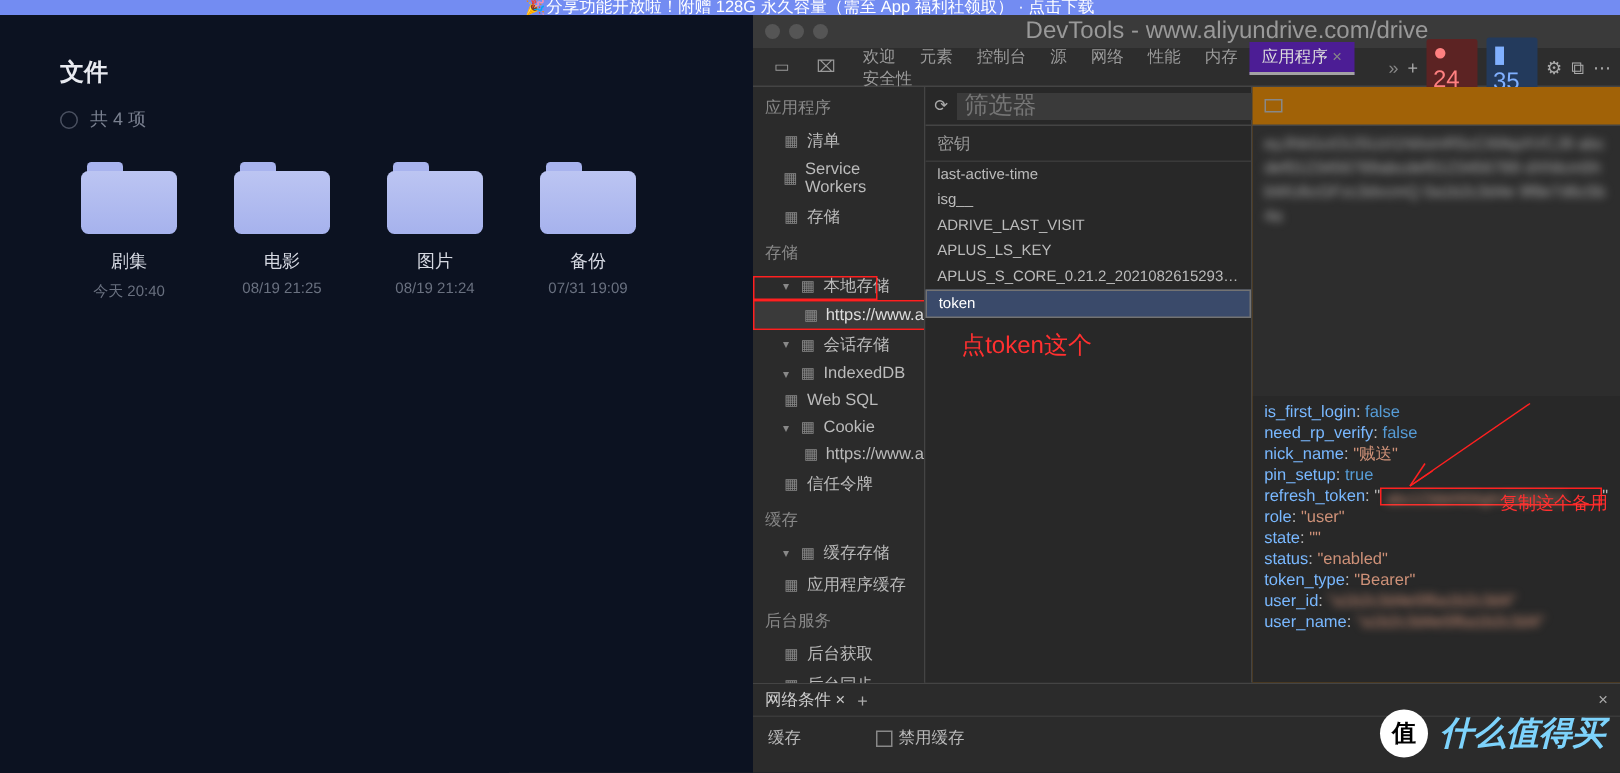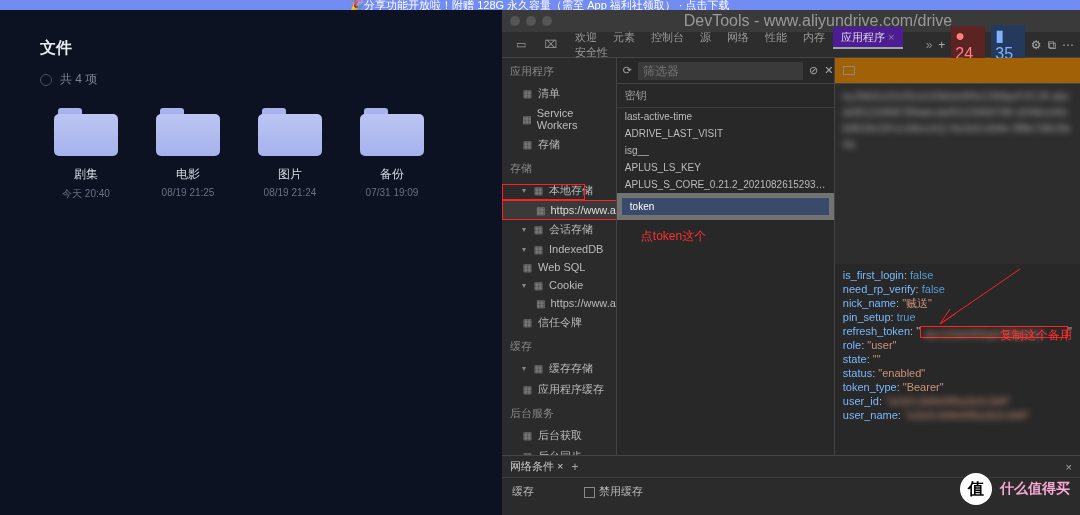--- a/index.html
+++ b/index.html
@@ -51,27 +51,27 @@
 .tri { color: #888; font-size: 8px; margin-right: 2px; }
 
 .red-box1 { border: 1px solid #ff2020; position: absolute; left: 0; top: 126px; width: 83px; height: 16px; pointer-events: none; }
 .red-box2 { border: 1px solid #ff2020; position: absolute; left: 0; top: 142px; width: 130px; height: 20px; pointer-events: none; }
 .sb-wrap { position: relative; }
 
 
 .dt-mid { width: 218px; background: #282828; border-right: 1px solid #444; display: flex; flex-direction: column; }
 .mid-toolbar { height: 26px; border-bottom: 1px solid #444; display: flex; align-items: center; padding: 0 6px; gap: 6px; }
 .reload-ic { color: #aaa; cursor: pointer; }
-.filter-input { flex: 1; background: #3a3a3a; border: none; color: #ccc; font-size: 12px; padding: 2px 5px; height: 18px; }
+.filter-input { flex: 1; background: #3a3a3a; border: none; color: #ccc; font-size: 16px; padding: 2px 5px; height: 18px; }
 .stop-ic, .clear-ic { color: #aaa; cursor: pointer; font-size: 11px; }
 .mid-head { padding: 4px 8px; color: #999; border-bottom: 1px solid #3a3a3a; }
 .mid-row { padding: 3px 8px; color: #bbb; cursor: pointer; overflow: hidden; white-space: nowrap; text-overflow: ellipsis; font-size: 10px; }
 .mid-row.sel { background: #3a4a6a; color: #fff; }
-.red-box3 { border: 5px solid #737373; }
-.anno1 { color: #ff3030; padding: 8px 8px 0 24px; font-size: 12px; }
+.red-box3 { border: 1px solid #737373; }
+.anno1 { color: #ff3030; padding: 8px 8px 0 24px; font-size: 16px; }
 
 
 .dt-right { flex: 1; background: #a16207; display: flex; flex-direction: column; }
 .right-head { height: 26px; border-bottom: 1px solid #444; display: flex; align-items: center; padding: 0 8px; color: #999; }
 .right-ic { width: 12px; height: 9px; border: 1px solid #888; display: inline-block; }
 .blur-area { flex: 0 0 auto; height: 180px; background: #2d2d2d; position: relative; overflow: hidden; }
 .blur-text { color: #aaa; filter: blur(3px); font-size: 11px; line-height: 16px; padding: 4px 8px; word-break: break-all; }
 
 .code-area { flex: 1; background: #282828; font-family: Menlo, monospace; font-size: 11px; line-height: 14px; padding: 4px 8px; overflow: hidden; position: relative; }
 .code-line { white-space: nowrap; }
@@ -87,21 +87,21 @@
 .dt-drawer { height: 60px; background: #2b2b2b; border-top: 1px solid #444; }
 .drawer-tabs { height: 22px; display: flex; align-items: center; padding: 0 8px; border-bottom: 1px solid #3a3a3a; gap: 8px; }
 .drawer-tab { color: #ccc; font-size: 11px; }
 .drawer-close { margin-left: auto; color: #aaa; cursor: pointer; }
 .drawer-body { display: flex; align-items: center; padding: 6px 10px; gap: 50px; font-size: 11px; color: #bbb; }
 .cb { width: 11px; height: 11px; border: 1px solid #888; display: inline-block; vertical-align: middle; margin-right: 4px; }
 
 
 .watermark { position: absolute; right: 10px; bottom: 10px; display: flex; align-items: center; gap: 8px; }
 .wm-circle { width: 32px; height: 32px; border-radius: 50%; background: #fff; color: #000; font-size: 16px; font-weight: 700; display: flex; align-items: center; justify-content: center; }
-.wm-text { color: #f9a8d4; font-size: 14px; font-weight: 600; }
+.wm-text { color: #7dd3fc; font-size: 22px; font-weight: 600; font-style: italic; }
 </style>
 </head>
 <body>
 
 <div class="banner">
   <span>🎉分享功能开放啦！附赠 128G 永久容量（需至 App 福利社领取） · 点击下载</span>
 </div>
 
 <div class="left-pane">
   <div class="lp-header">文件</div>
@@ -251,22 +251,22 @@
     <div class="dt-mid">
       <div class="mid-toolbar">
         <span class="reload-ic">⟳</span>
         <input class="filter-input" placeholder="筛选器" style="">
         <span class="stop-ic">⊘</span>
         <span class="clear-ic">✕</span>
       </div>
       <div class="mid-head">密钥</div>
       <div id="mid-rows">
           <div class="mid-row">last-active-time</div>
+          <div class="mid-row">isg__</div>
           <div class="mid-row">ADRIVE_LAST_VISIT</div>
-          <div class="mid-row">isg__</div>
           <div class="mid-row">APLUS_LS_KEY</div>
           <div class="mid-row">APLUS_S_CORE_0.21.2_20210826152937_21b96e10</div>
           <div class="mid-row sel red-box3">token</div>
         </div>
       <div class="anno1">点token这个</div>
     </div>
 
     <div class="dt-right">
       <div class="right-head">
           <span class="right-ic"></span>

